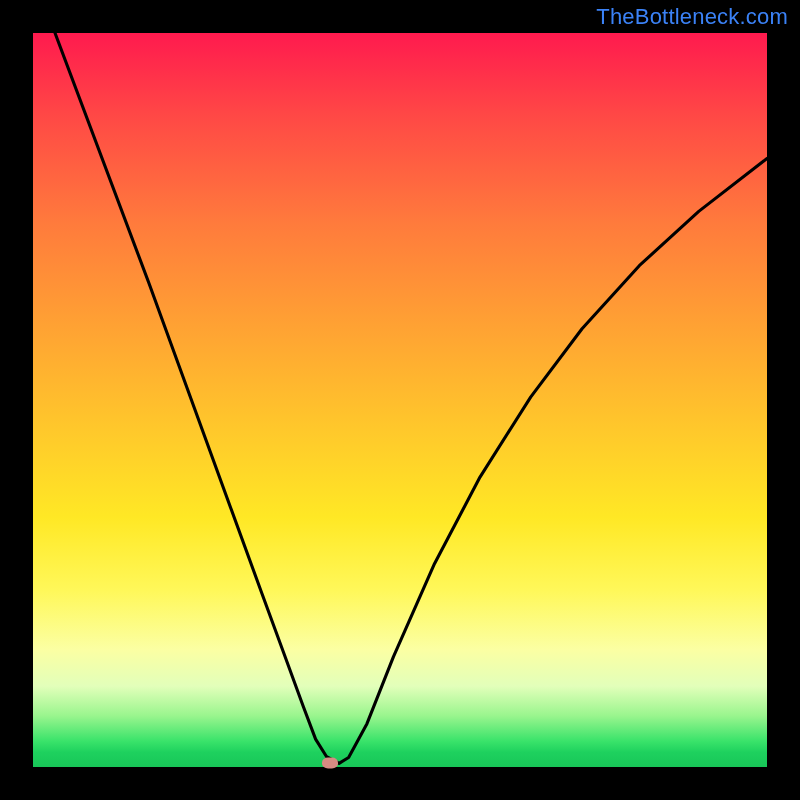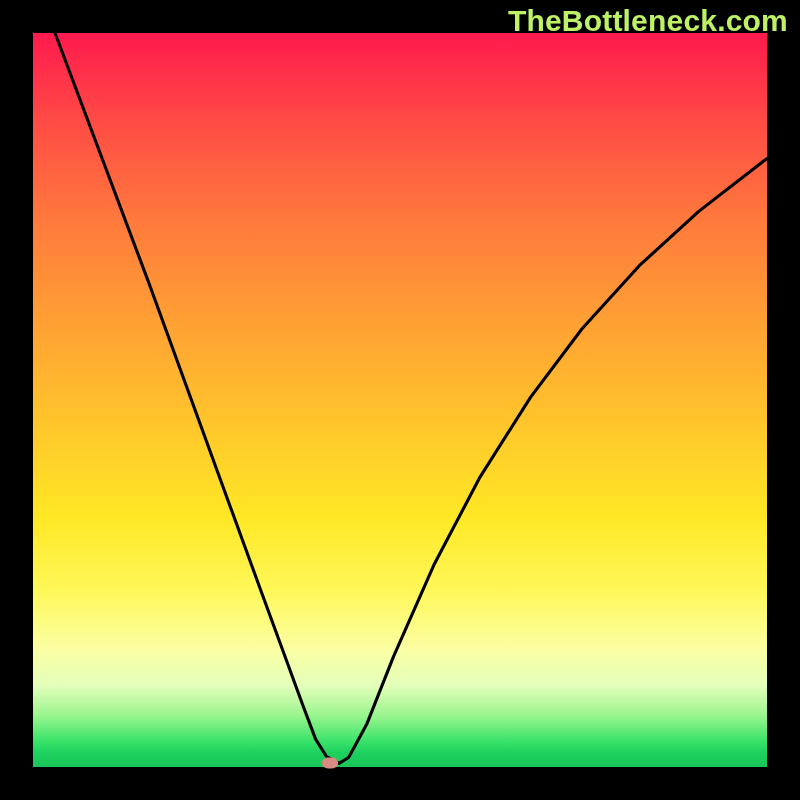--- a/index.html
+++ b/index.html
@@ -14,23 +14,23 @@
   .frame {
     position: relative;
     width: 800px;
     height: 800px;
     background: #000;
   }
   .watermark {
     position: absolute;
     top: 4px;
     right: 12px;
-    color: #bef264;
-    font-size: 30px;
-    font-weight: 700;
+    color: #3b82f6;
+    font-size: 22px;
+    font-weight: 400;
     letter-spacing: 0.2px;
     user-select: none;
   }
   .plot-area {
     position: absolute;
     left: 33px;
     top: 33px;
     width: 734px;
     height: 734px;
     

